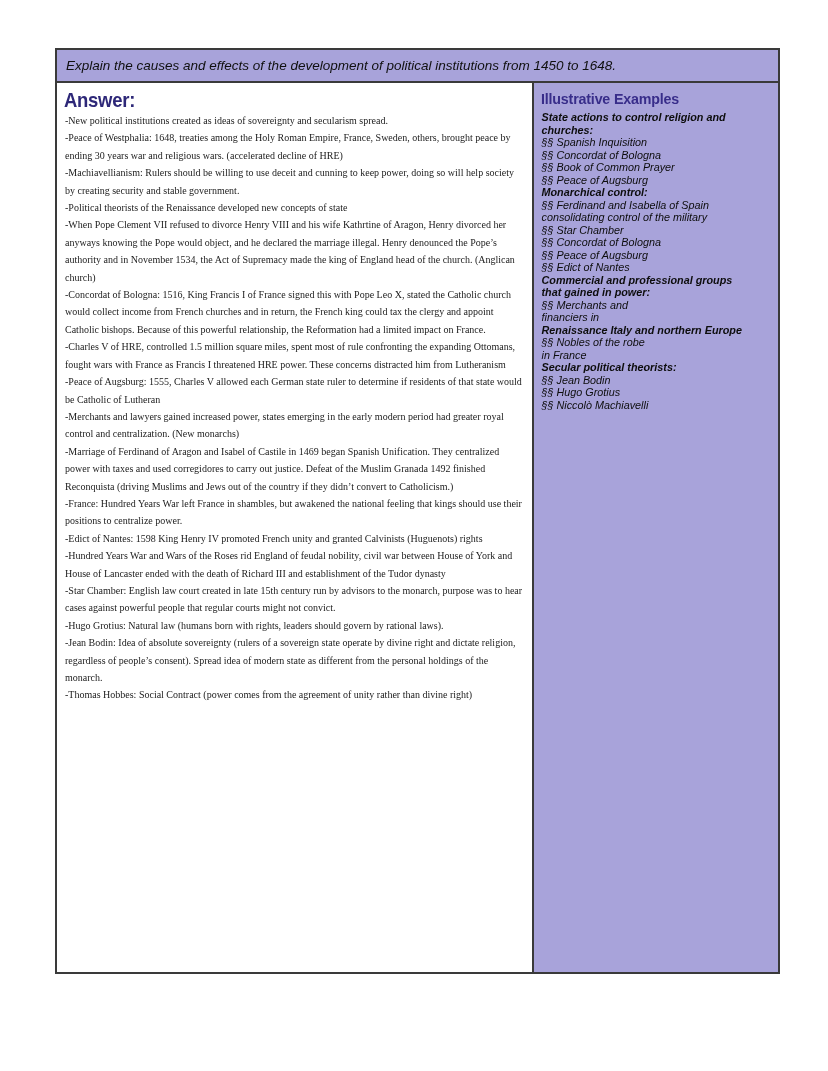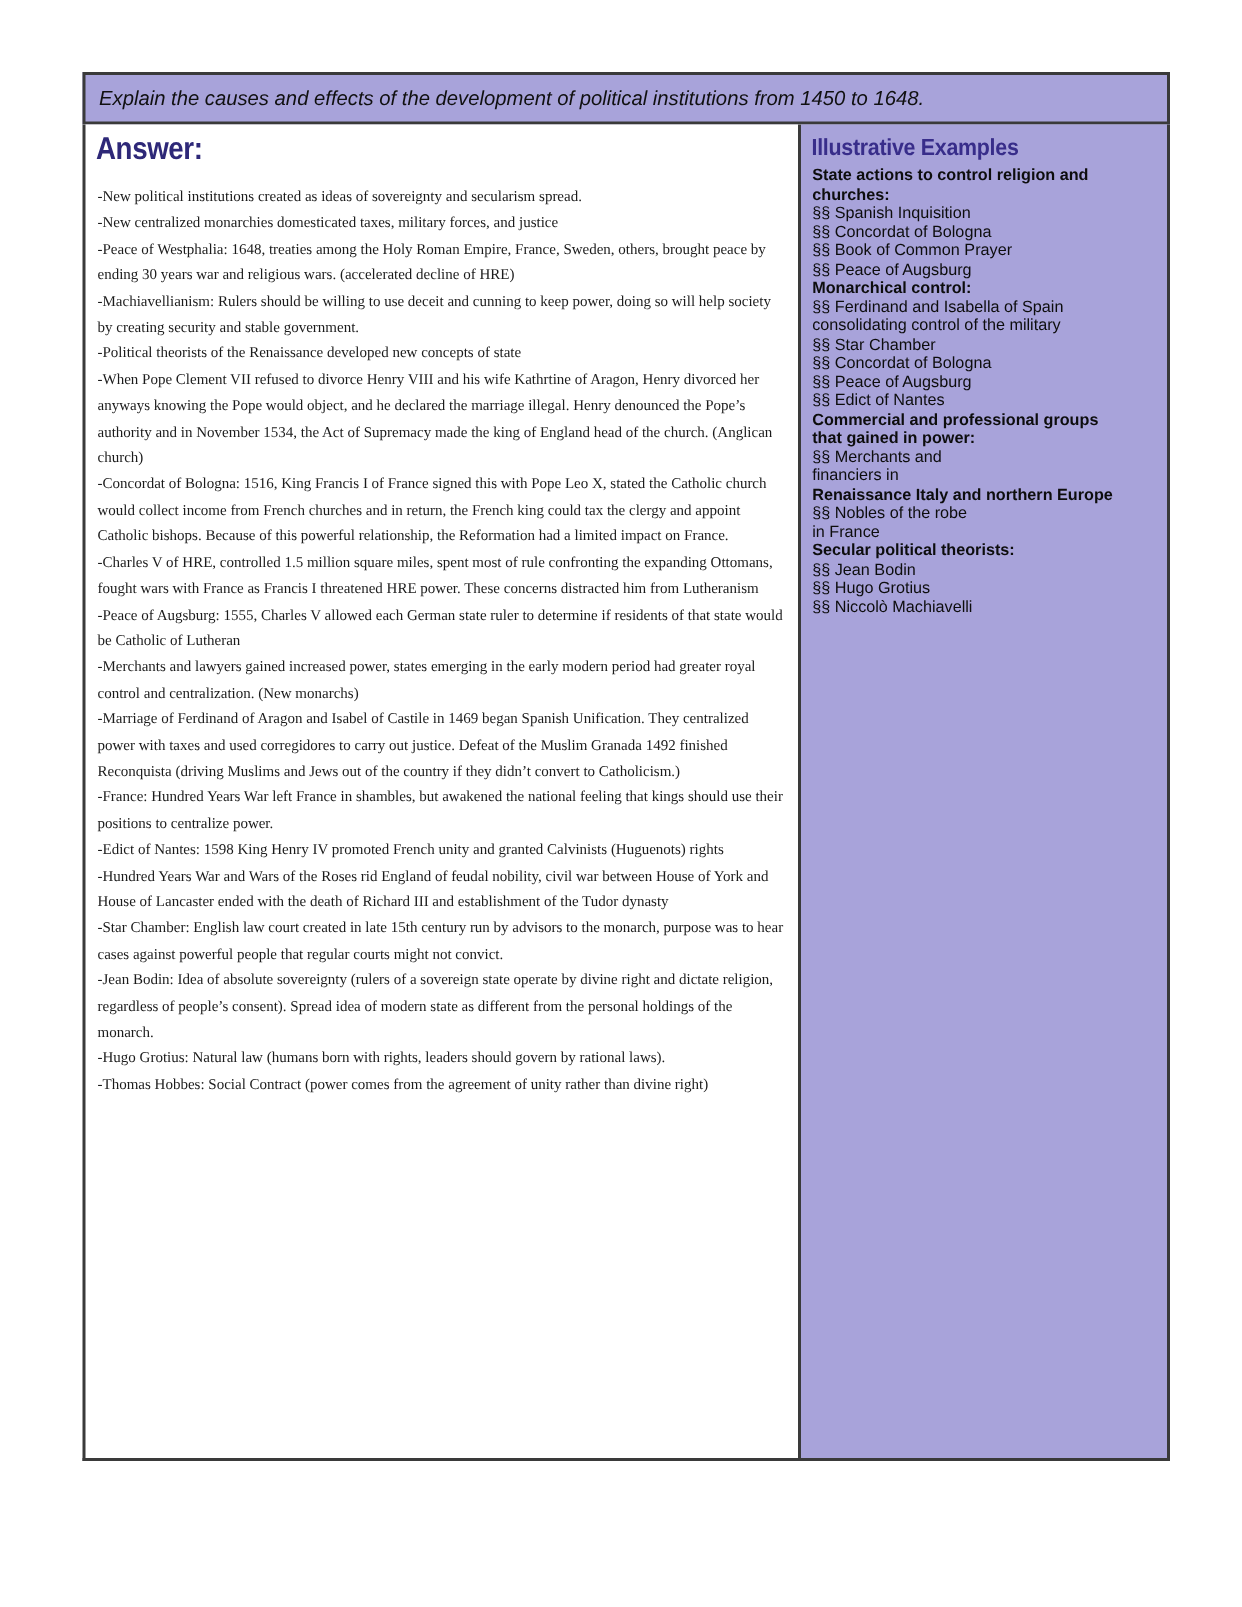--- a/index.html
+++ b/index.html
@@ -37,21 +37,21 @@
   }
   .examples-panel {
     box-sizing:border-box;
     width:255px;
     background:#a8a3da;
     border:2px solid #3a3a3a;
     border-top:none;
     border-left:none;
     overflow:hidden;
   }
-  .answer-heading-wrap { margin:5px 0 11px 7px; }
+  .answer-heading-wrap { margin:5px 0 0 7px; }
   .answer-heading {
     display:inline-block;
     font-weight:bold;
     font-size:21px;
     color:#2e2878;
     transform:scaleX(0.88);
     transform-origin:0 50%;
     white-space:nowrap;
     letter-spacing:-0.3px;
   }
@@ -73,56 +73,55 @@
     transform-origin:0 50%;
     white-space:nowrap;
     letter-spacing:-0.2px;
   }
   .ex-lines {
     padding:1px 6px 0 7px;
     font-size:10.8px;
     line-height:12.5px;
     color:#0d0d0d;
   }
-  .ex-line { margin:0; }
+  .ex-line { margin:0;font-style:italic; }
   .ex-line.bold { font-weight:bold; }
 </style>
 </head>
 <body>
 
 <div class="sheet">
 
   <div class="question-bar" style="background-color: rgb(168, 163, 218);">
     <span>Explain the causes and effects of the development of political institutions from 1450 to 1648.</span>
   </div>
 
   <div class="content-row">
 
     <div class="answer-panel">
       <div class="answer-heading-wrap">
         <span class="answer-heading" style="color: rgb(46, 40, 120);">Answer:</span>
       </div>
       <div class="answer-body" style="color: rgb(27, 27, 27);">
           <div class="para">-New political institutions created as ideas of sovereignty and secularism spread.</div>
-          <div class="para">-New centralized monarchies domesticated taxes, military forces, and justice</div>
           <div class="para">-Peace of Westphalia: 1648, treaties among the Holy Roman Empire, France, Sweden, others, brought peace by ending 30 years war and religious wars. (accelerated decline of HRE)</div>
           <div class="para">-Machiavellianism: Rulers should be willing to use deceit and cunning to keep power, doing so will help society by creating security and stable government.</div>
           <div class="para">-Political theorists of the Renaissance developed new concepts of state</div>
           <div class="para">-When Pope Clement VII refused to divorce Henry VIII and his wife Kathrtine of Aragon, Henry divorced her anyways knowing the Pope would object, and he declared the marriage illegal. Henry denounced the Pope’s authority and in November 1534, the Act of Supremacy made the king of England head of the church. (Anglican church)</div>
           <div class="para">-Concordat of Bologna: 1516, King Francis I of France signed this with Pope Leo X, stated the Catholic church would collect income from French churches and in return, the French king could tax the clergy and appoint Catholic bishops. Because of this powerful relationship, the Reformation had a limited impact on France.</div>
           <div class="para">-Charles V of HRE, controlled 1.5 million square miles, spent most of rule confronting the expanding Ottomans, fought wars with France as Francis I threatened HRE power. These concerns distracted him from Lutheranism</div>
           <div class="para">-Peace of Augsburg: 1555, Charles V allowed each German state ruler to determine if residents of that state would be Catholic of Lutheran</div>
           <div class="para">-Merchants and lawyers gained increased power, states emerging in the early modern period had greater royal control and centralization. (New monarchs)</div>
           <div class="para">-Marriage of Ferdinand of Aragon and Isabel of Castile in 1469 began Spanish Unification. They centralized power with taxes and used corregidores to carry out justice. Defeat of the Muslim Granada 1492 finished Reconquista (driving Muslims and Jews out of the country if they didn’t convert to Catholicism.)</div>
           <div class="para">-France: Hundred Years War left France in shambles, but awakened the national feeling that kings should use their positions to centralize power.</div>
           <div class="para">-Edict of Nantes: 1598 King Henry IV promoted French unity and granted Calvinists (Huguenots) rights</div>
           <div class="para">-Hundred Years War and Wars of the Roses rid England of feudal nobility, civil war between House of York and House of Lancaster ended with the death of Richard III and establishment of the Tudor dynasty</div>
           <div class="para">-Star Chamber: English law court created in late 15th century run by advisors to the monarch, purpose was to hear cases against powerful people that regular courts might not convict.</div>
+          <div class="para">-Hugo Grotius: Natural law (humans born with rights, leaders should govern by rational laws).</div>
           <div class="para">-Jean Bodin: Idea of absolute sovereignty (rulers of a sovereign state operate by divine right and dictate religion, regardless of people’s consent). Spread idea of modern state as different from the personal holdings of the monarch.</div>
-          <div class="para">-Hugo Grotius: Natural law (humans born with rights, leaders should govern by rational laws).</div>
           <div class="para">-Thomas Hobbes: Social Contract (power comes from the agreement of unity rather than divine right)</div>
         </div>
     </div>
 
     <div class="examples-panel" style="background-color: rgb(168, 163, 218);">
       <div class="examples-title-wrap">
         <span class="examples-title" style="color: rgb(56, 45, 138);">Illustrative Examples</span>
       </div>
       <div class="ex-lines">
           <div class="ex-line bold">State actions to control religion and</div>

